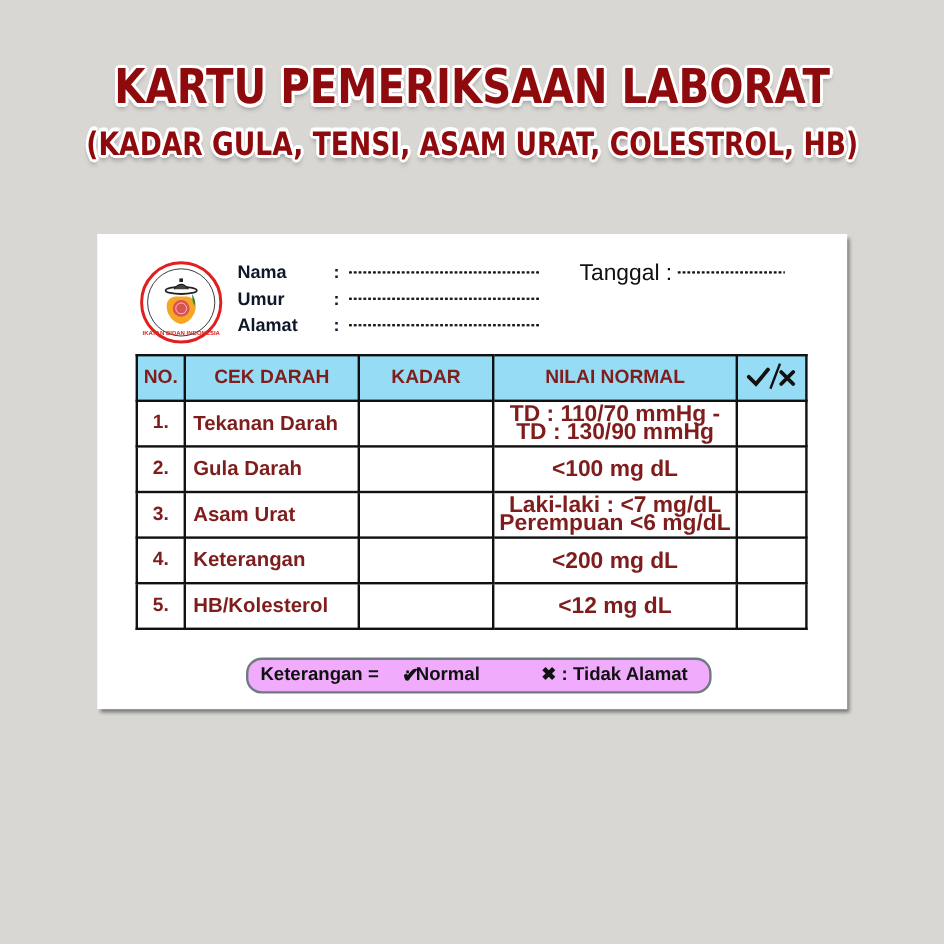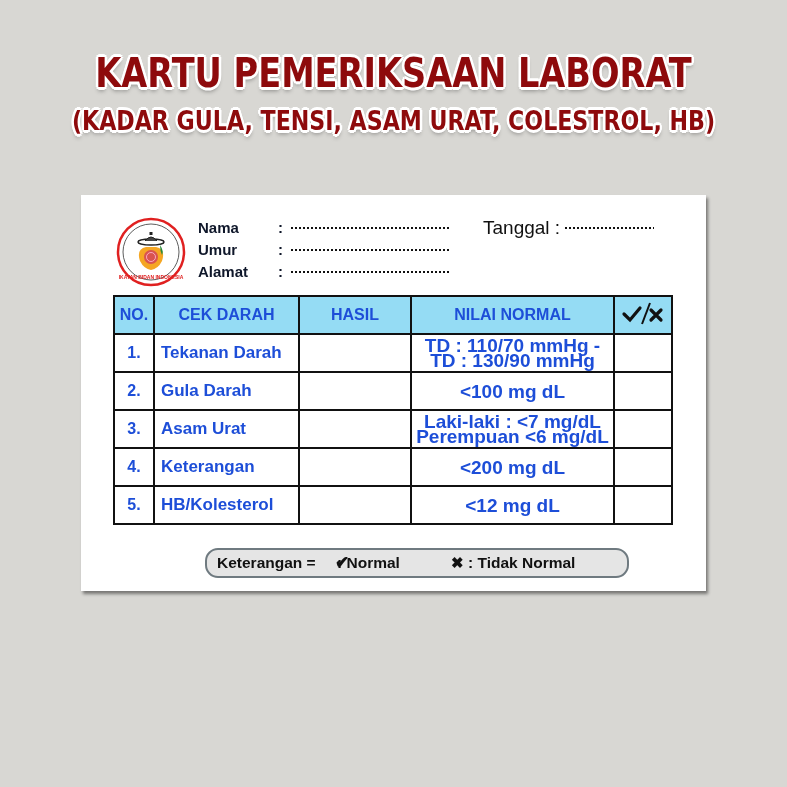--- a/index.html
+++ b/index.html
@@ -42,35 +42,34 @@
   }
   .date-row { position:absolute; left:402px; top:22px; font-size:19px; font-weight:normal; height:22px; line-height:22px; white-space:nowrap; color:#111;}
   .date-row .dots { width:90px; margin-left:4px; }
 
   table.lab {
     position:absolute; left:32px; top:100px;
     border-collapse:collapse; width:560px;
   }
   table.lab th, table.lab td {
     border:2px solid #111; padding:0; text-align:center;
-    font-size:16px; font-weight:bold; color:#1d4ed8;margin-left:36px;
+    font-size:16px; font-weight:bold; color:#7f1d1d;margin-left:36px;
   }
   table.lab th { background:#95dcf4; height:36px; font-size:16px; }
   table.lab td { height:36px; }
   table.lab td.name { text-align:left; padding-left:6px; font-size:17px; }
   table.lab td.normal { font-size:19px; line-height:15px; }
   .col-no { width:38px; } .col-cek { width:143px; } .col-hasil { width:110px; }
   .col-normal { width:201px; } .col-check { width:56px; }
 
   .legend {
     position:absolute; left:124px; top:353px; width:384px; height:26px;
-    background:#e5e5e5; border:2px solid #6f7a80; border-radius:13px;
+    background:#f0abfc; border:2px solid #6f7a80; border-radius:13px;
     font-size:15.5px; font-weight:bold; color:#111; line-height:26px;
     white-space:nowrap;
-    padding-left:36px;
   }
   .legend span { position:absolute; top:0; }
 </style>
 </head>
 <body>
 
 <div class="title title-main">KARTU PEMERIKSAAN LABORAT</div>
 <div class="title title-sub">(KADAR GULA, TENSI, ASAM URAT, COLESTROL, HB)</div>
 
 <div class="card">
@@ -100,21 +99,21 @@
 
   <div class="date-row">
     <span>Tanggal :</span><span class="dots"></span>
   </div>
 
   <table class="lab">
     <thead>
       <tr>
         <th class="col-no">NO.</th>
         <th class="col-cek">CEK DARAH</th>
-        <th class="col-hasil">HASIL</th>
+        <th class="col-hasil">KADAR</th>
         <th class="col-normal">NILAI NORMAL</th>
         <th class="col-check">
           <svg width="44" height="26" viewBox="0 0 44 26">
             <path d="M3 14 L9 20 L19 8" fill="none" stroke="#111" stroke-width="3.2" stroke-linecap="round"></path>
             <path d="M21 24 L29 3" stroke="#111" stroke-width="2"></path>
             <path d="M30 10 L40 20 M40 10 L30 20" stroke="#111" stroke-width="3.2" stroke-linecap="round"></path>
           </svg>
         </th>
       </tr>
     </thead>
@@ -167,15 +166,15 @@
         <td></td>
       </tr>
     </tbody>
   </table>
 
   <div class="legend">
     <span style="left:10px;">Keterangan =</span>
     <span style="left:128px; font-size:17px;">✔</span>
     <span style="left:130px;">: Normal</span>
     <span style="left:244px; font-size:15px;">✖</span>
-    <span style="left:261px;">: Tidak Normal</span>
+    <span style="left:261px;">: Tidak Alamat</span>
   </div>
 </div>
 
 </body></html>

